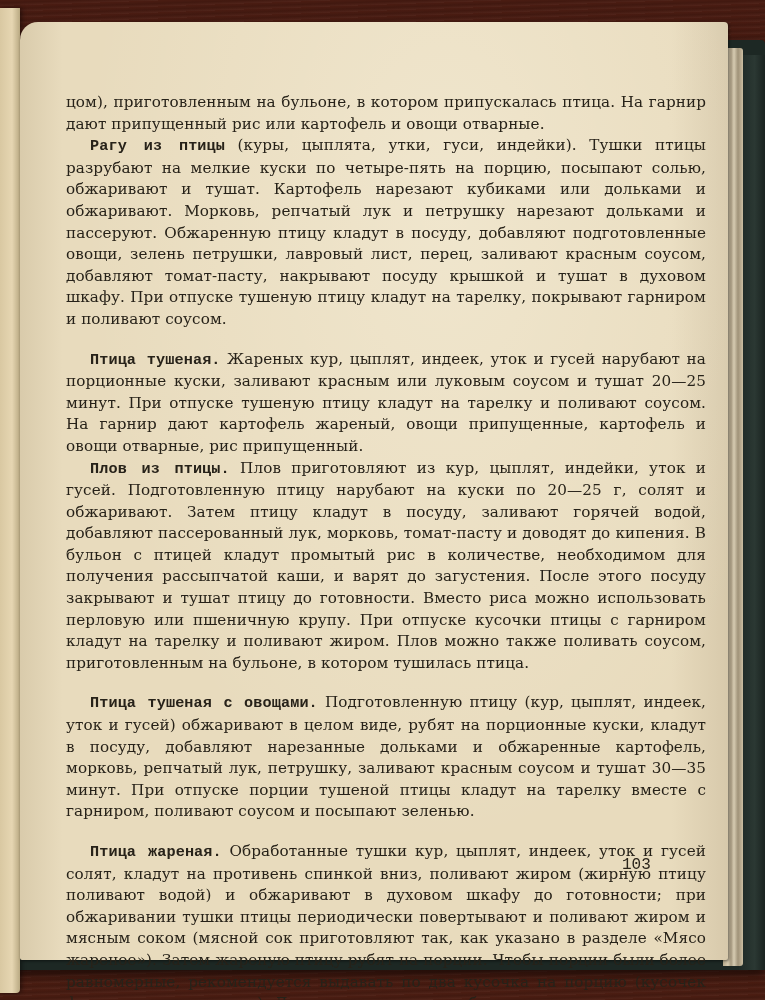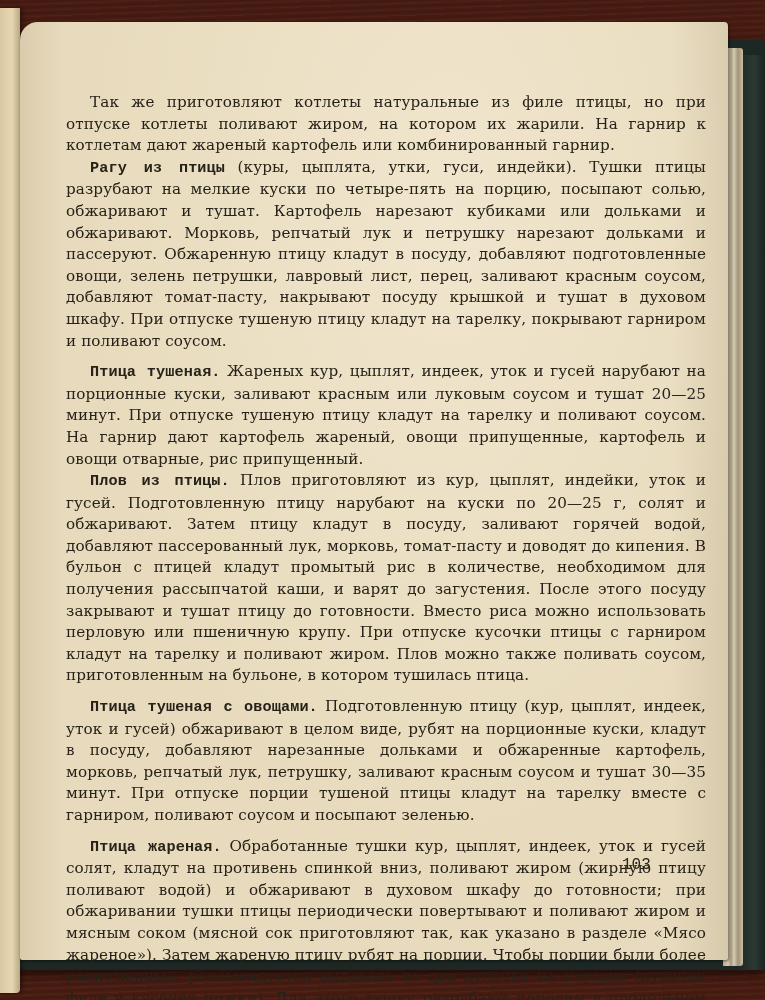--- a/index.html
+++ b/index.html
@@ -49,21 +49,21 @@
       position: absolute;
       left: 66px; top: 92px; width: 640px;
       color: #272219;
       font-size: 15.2px;
       line-height: 21.6px;
       text-align: justify;
       letter-spacing: 0.1px;
     }
     .para { text-indent: 24px; margin-bottom: 0; }
     .para.cont { text-indent: 0; }
-    .para.gap { margin-top: 9px; }
+    .para.gap { margin-top: 18px; }
     .heading { font-weight: bold; font-family: Liberation Mono, monospace; }
     .page-number {
       position: absolute;
       left: 622px; top: 856px;
       font-size: 16px;
       color: #2a241a;
       font-family: Liberation Mono, monospace;
     }
   </style>
 </head>
@@ -71,22 +71,22 @@
 
 <div class="table-top"></div>
 <div class="cover"></div>
 <div class="cover-spine-right"></div>
 <div class="page-stack"></div>
 <div class="left-page"></div>
 
 <div class="page"></div>
 
 <div class="text-block">
-  <p class="para">
-    <span>Так же приготовляют котлеты натуральные из филе птицы, но при отпуске котлеты поливают жиром, на котором их жарили. На гарнир к котлетам дают жареный картофель или комбинированный гарнир.</span>
+  <p class="para cont">
+    <span>цом), приготовленным на бульоне, в котором припускалась птица. На гарнир дают припущенный рис или картофель и овощи отварные.</span>
   </p>
   <p class="para">
     <span class="heading">Рагу из птицы</span><span> (куры, цыплята, утки, гуси, индейки). Тушки птицы разрубают на мелкие куски по четыре-пять на порцию, посыпают солью, обжаривают и тушат. Картофель нарезают кубиками или дольками и обжаривают. Морковь, репчатый лук и петрушку нарезают дольками и пассеруют. Обжаренную птицу кладут в посуду, добавляют подготовленные овощи, зелень петрушки, лавровый лист, перец, заливают красным соусом, добавляют томат-пасту, накрывают посуду крышкой и тушат в духовом шкафу. При отпуске тушеную птицу кладут на тарелку, покрывают гарниром и поливают соусом.</span>
   </p>
   <p class="para gap">
     <span class="heading">Птица тушеная.</span><span> Жареных кур, цыплят, индеек, уток и гусей нарубают на порционные куски, заливают красным или луковым соусом и тушат 20—25 минут. При отпуске тушеную птицу кладут на тарелку и поливают соусом. На гарнир дают картофель жареный, овощи припущенные, картофель и овощи отварные, рис припущенный.</span>
   </p>
   <p class="para">
     <span class="heading">Плов из птицы.</span><span> Плов приготовляют из кур, цыплят, индейки, уток и гусей. Подготовленную птицу нарубают на куски по 20—25 г, солят и обжаривают. Затем птицу кладут в посуду, заливают горячей водой, добавляют пассерованный лук, морковь, томат-пасту и доводят до кипения. В бульон с птицей кладут промытый рис в количестве, необходимом для получения рассыпчатой каши, и варят до загустения. После этого посуду закрывают и тушат птицу до готовности. Вместо риса можно использовать перловую или пшеничную крупу. При отпуске кусочки птицы с гарниром кладут на тарелку и поливают жиром. Плов можно также поливать соусом, приготовленным на бульоне, в котором тушилась птица.</span>
   </p>

